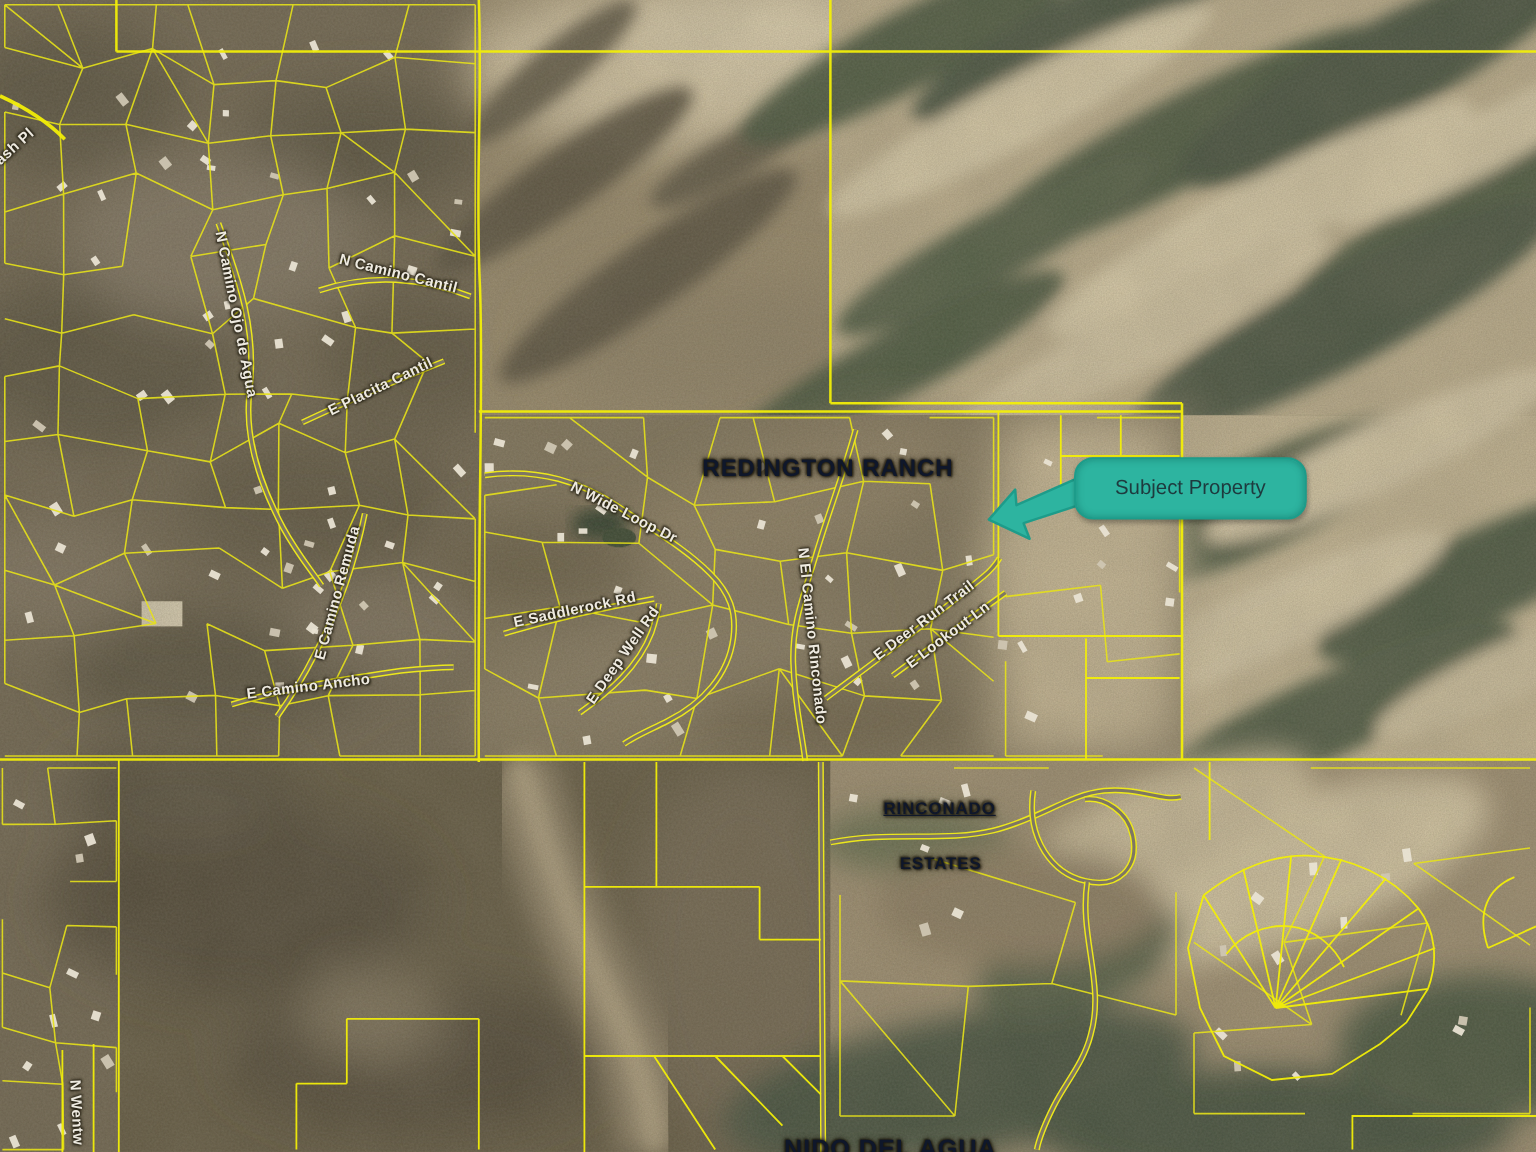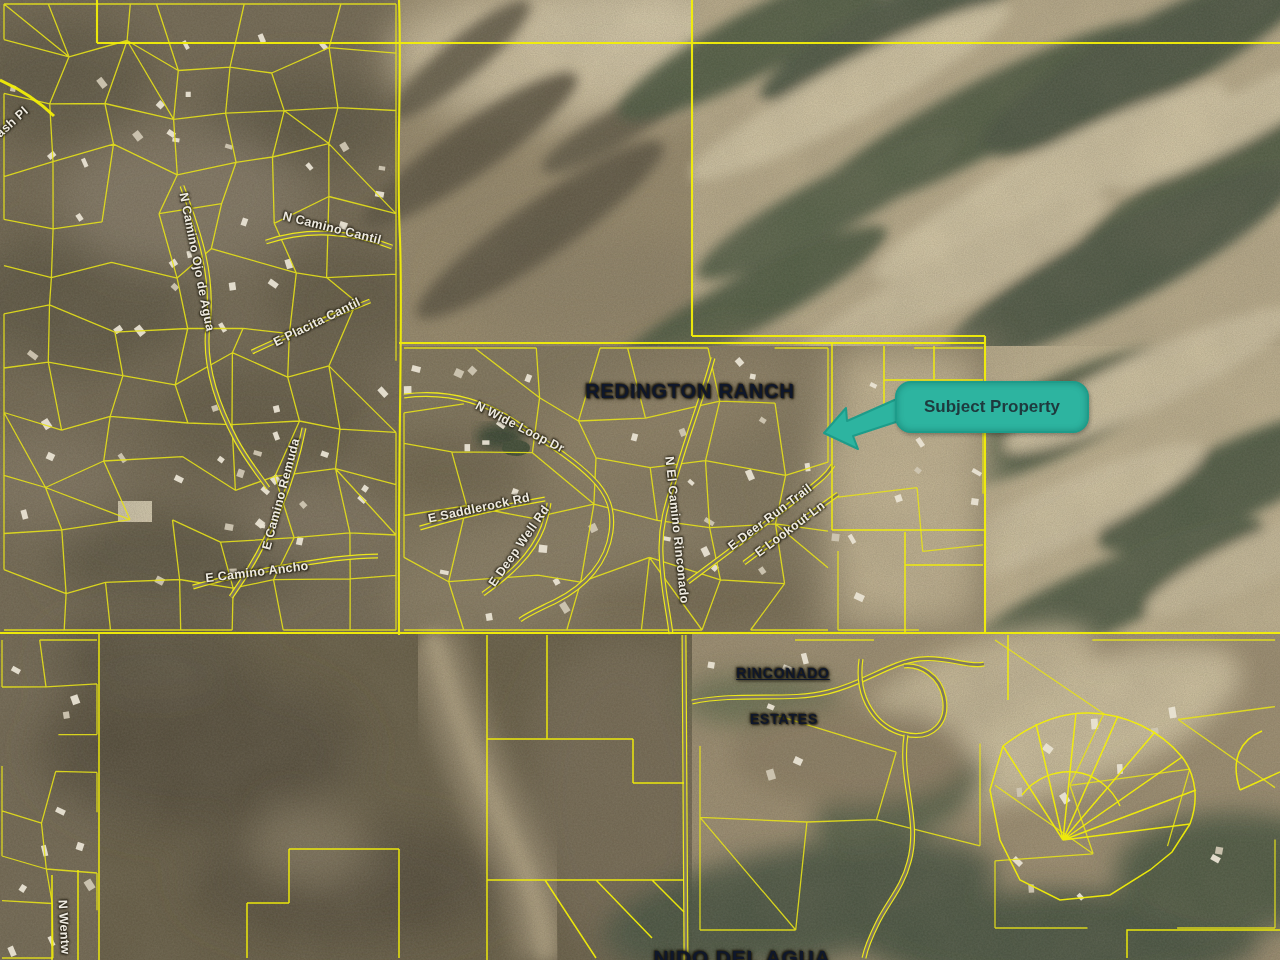--- a/index.html
+++ b/index.html
@@ -365,16 +365,16 @@
       <div class="lbl street" style="left: 257px; top: 572px; transform: translate(-50%, -50%) rotate(-7deg);">E Camino Ancho</div>
       <div class="lbl street" style="left: 520px; top: 427px; transform: translate(-50%, -50%) rotate(27deg);">N Wide Loop Dr</div>
       <div class="lbl street" style="left: 479px; top: 508px; transform: translate(-50%, -50%) rotate(-12deg);">E Saddlerock Rd</div>
       <div class="lbl street" style="left: 519px; top: 546px; transform: translate(-50%, -50%) rotate(-55deg);">E Deep Well Rd</div>
       <div class="lbl street" style="left: 677px; top: 530px; transform: translate(-50%, -50%) rotate(84deg);">N El Camino Rinconado</div>
       <div class="lbl street" style="left: 770px; top: 517px; transform: translate(-50%, -50%) rotate(-37deg);">E Deer Run Trail</div>
       <div class="lbl street" style="left: 790px; top: 529px; transform: translate(-50%, -50%) rotate(-37deg);">E Lookout Ln</div>
       <div class="lbl street" style="left: 64px; top: 927px; transform: translate(-50%, -50%) rotate(87deg);">N Wentw</div>
     </div>
 
-  <div class="callout" style="background: rgb(45, 180, 160); border-color: rgb(29, 156, 138); color: rgb(30, 58, 62); font-weight: bold;">
+  <div class="callout" style="background: rgb(45, 180, 160); border-color: rgb(29, 156, 138); color: rgb(30, 58, 62);">
     <span>Subject Property</span>
   </div>
 </div>
 
 </body></html>

